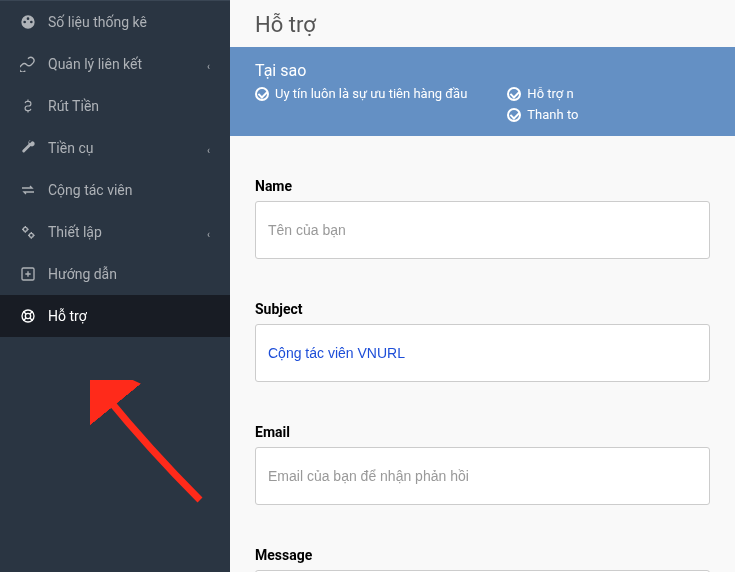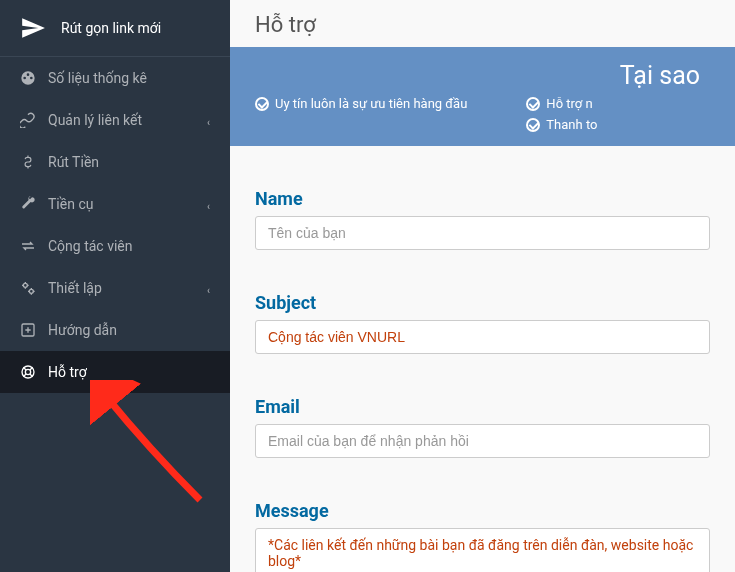--- a/index.html
+++ b/index.html
@@ -10,49 +10,41 @@
 .brand-icon { margin-right: 15px; }
 .nav { list-style: none; }
 .nav li { display: flex; align-items: flex-end; padding: 13px 20px; cursor: pointer; color: #aeb2b7; font-size: 14px; position: relative; }
 .nav li.active { background: #181c24; color: #fff; }
 .nav li .nav-icon { width: 16px; height: 16px; margin-right: 12px; display: inline-flex; align-items: center; justify-content: center; }
 .nav li .chevron { margin-left: auto; font-size: 10px; }
 .separator-line { border-top: 1px solid #3a4654; }
 .main { flex: 1; background: #f9f9f9; padding: 0 0 20px 0; overflow: hidden; }
 .page-title { font-size: 22px; color: #555; padding: 12px 25px 10px; font-weight: normal; }
 .banner { margin: 0 0 18px 0; background: #6490c4; color: #fff; padding: 14px 25px 14px 25px; position: relative; overflow: hidden; }
-.banner-title { text-align: right; font-size: 25px; padding-right: 10px; margin-bottom: 6px; }
-.banner-row { display: flex; gap: 59px; font-size: 13px; }
+.banner-title { font-size: 16px; padding-right: 10px; margin-bottom: 6px; }
+.banner-row { display: flex; gap: 40px; font-size: 13px; }
 .banner-col { display: flex; flex-direction: column; gap: 6px; }
 .banner-item { display: flex; align-items: center; gap: 6px; white-space: nowrap; }
 .banner-item .chk { display:inline-block; width:14px; height:14px; border:2px solid #fff; border-radius:50%; position:relative; }
 .banner-item .chk::after { content:""; position:absolute; left:3px; top:0px; width:4px; height:7px; border:solid #fff; border-width:0 2px 2px 0; transform:rotate(45deg); }
 .form-area { padding: 0 25px; }
 .form-group { margin-bottom: 16px; }
-.form-group label { display: block; font-weight: 700; color: #0369a1; margin-bottom: 7px; font-size: 18px; margin-top: 42px; }
-.form-control { width: 100%; padding: 8px 12px; border: 1px solid #ccc; border-radius: 3px; font-size: 14px; color: #c2410c; background: #fff; }
+.form-group label { display: block; font-weight: 700; color: #000000; margin-bottom: 7px; font-size: 14px; margin-top: 42px; }
+.form-control { width: 100%; padding: 20px 12px; border: 1px solid #ccc; border-radius: 3px; font-size: 14px; color: #1d4ed8; background: #fff; }
 .form-control::placeholder { color: #999; }
 textarea.form-control { height: 100px; resize: vertical; font-family: inherit; }
 .btn-submit { background: #3b8dbd; color: #fff; border: none; padding: 9px 20px; border-radius: 14px; font-size: 14px; cursor: pointer; }
 .arrow { position: absolute; left: 90px; top: 380px; pointer-events: none; z-index: 50; }
 svg { display: block; }
 </style>
 </head>
 <body>
 
 <div class="layout">
   <aside class="sidebar">
-    <div class="brand">
-      <span class="brand-icon">
-        <svg width="26" height="26" viewBox="0 0 24 24" fill="#fff">
-            <path d="M2 21l21-9L2 3v7l15 2-15 2z"></path>
-          </svg>
-      </span>
-      <span>Rút gọn link mới</span>
-    </div>
     <div class="separator-line"></div>
     <ul class="nav">
       <li>
         <span class="nav-icon">
           <svg width="16" height="16" viewBox="0 0 24 24" fill="currentColor">
               <path d="M12 2a10 10 0 100 20 10 10 0 000-20zm0 3a2 2 0 110 4 2 2 0 010-4zm-5 9a2 2 0 110-4 2 2 0 010 4zm10 0a2 2 0 110-4 2 2 0 010 4z"></path>
             </svg>
         </span>
         <span>Số liệu thống kê</span>
       </li>

